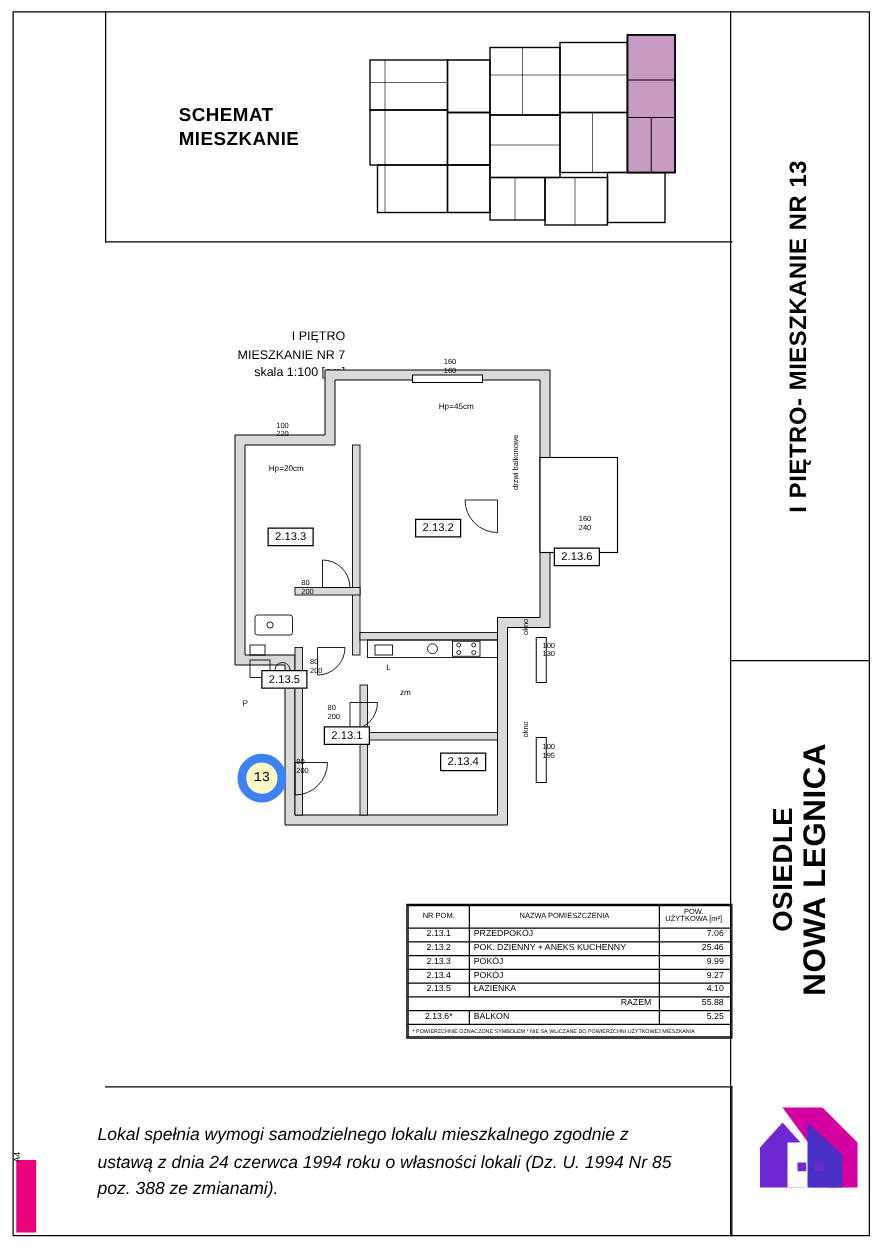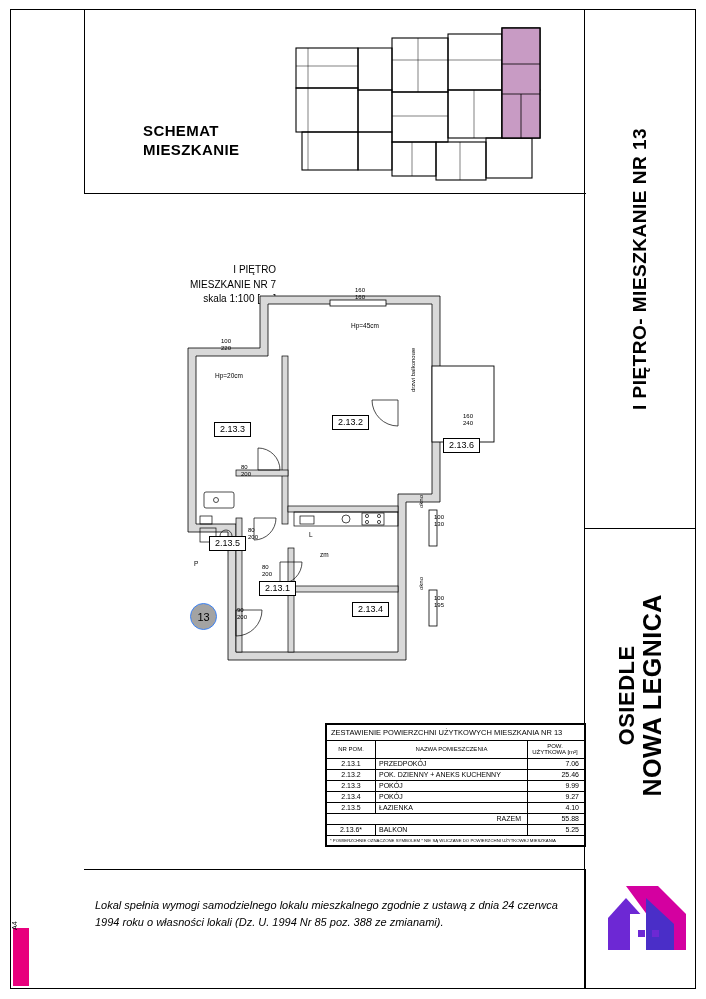--- a/index.html
+++ b/index.html
@@ -51,21 +51,21 @@
     position:absolute;left:600px;top:880px;width:92px;height:72px;
   }
 
   
   .schemat-box{
     position:absolute;left:84px;top:9px;width:502px;height:185px;
     border-bottom:1.5px solid #000;border-left:1.5px solid #000;box-sizing:border-box;
   }
   .schemat-title{
     position:absolute;left:143px;top:83px;font-size:15px;font-weight:bold;
-    line-height:1.28;letter-spacing:.4px;margin-top:38px;
+    line-height:1.28;letter-spacing:.4px;
   }
   .key-mini{
     position:absolute;left:288px;top:20px;width:290px;height:170px;
   }
 
   
   .plan-label{
     position:absolute;left:190px;top:263px;font-size:10px;line-height:1.45;text-align:right;
   }
 
@@ -74,22 +74,23 @@
 
   
   .rtag{
     position:absolute;border:1px solid #000;background:#fff;
     font-size:9px;text-align:center;padding:2px 5px;line-height:1;
   }
   .dimtxt{position:absolute;font-size:6px;line-height:1.15;color:#000;}
   .smalltxt{position:absolute;font-size:6.5px;}
   .circle-num{
     position:absolute;left:190px;top:603px;width:25px;height:25px;border-radius:50%;
-    border:1px solid #3b82f6;font-size:11px;display:flex;align-items:center;justify-content:center;
-    background:#a3a3a3;
+    border:7px solid #3b82f6;font-size:11px;display:flex;align-items:center;justify-content:center;
+    background:#fef9c3;
+    font-family:Liberation Mono, monospace;
   }
 
   
   .tbl-wrap{
     position:absolute;left:325px;top:723px;width:261px;
     border:1px solid #000;box-sizing:border-box;background:#fff;
   }
   table{border-collapse:collapse;width:100%;font-size:7px;}
   table td,table th{border:.7px solid #000;padding:1.5px 3px;font-weight:normal;}
   .tbl-title{font-size:7.5px;text-align:left;padding:3px 4px;}
@@ -98,22 +99,22 @@
   .c-area{width:48px;text-align:right;padding-right:5px;}
   .razem td{text-align:right;}
   .tbl-foot{font-size:4.3px;padding:2px 3px;line-height:1.2;}
 
   
   .note-box{
     position:absolute;left:84px;top:869px;width:502px;height:120px;
     border-top:1.5px solid #000;border-right:1.5px solid #000;box-sizing:border-box;
   }
   .note-text{
-    position:absolute;left:95px;top:897px;width:470px;
-    font-size:11px;font-style:italic;line-height:1.55;
+    position:absolute;left:78px;top:897px;width:470px;
+    font-size:14px;font-style:italic;line-height:1.55;
   }
   .corner-mark{
     position:absolute;left:13px;top:928px;width:16px;height:58px;
     background:#e8007d;
   }
   .corner-label{
     position:absolute;left:11px;top:930px;font-size:7px;
     transform:rotate(-90deg);transform-origin:left top;
   }
 </style>
@@ -273,23 +274,20 @@
 195</div>
   <div class="dimtxt" style="left:410px;top:392px;transform:rotate(-90deg);transform-origin:left top;">drzwi balkonowe</div>
   <div class="dimtxt" style="left:418px;top:508px;transform:rotate(-90deg);transform-origin:left top;">okno</div>
   <div class="dimtxt" style="left:418px;top:590px;transform:rotate(-90deg);transform-origin:left top;">okno</div>
 
   <div class="circle-num">13</div>
 
   <div class="tbl-wrap">
     <table>
       <tbody>
-          <tr>
-        <td class="tbl-title" colspan="3">ZESTAWIENIE POWIERZCHNI UŻYTKOWYCH MIESZKANIA NR 13</td>
-      </tr>
       <tr>
         <th class="c-num th-small">NR POM.</th>
         <th class="th-small">NAZWA POMIESZCZENIA</th>
         <th class="c-area th-small" style="text-align:center">
           <span>POW.</span><br>
           <span>UŻYTKOWA [m²]</span>
         </th>
       </tr>
       <tr>
         <td class="c-num">2.13.1</td>

